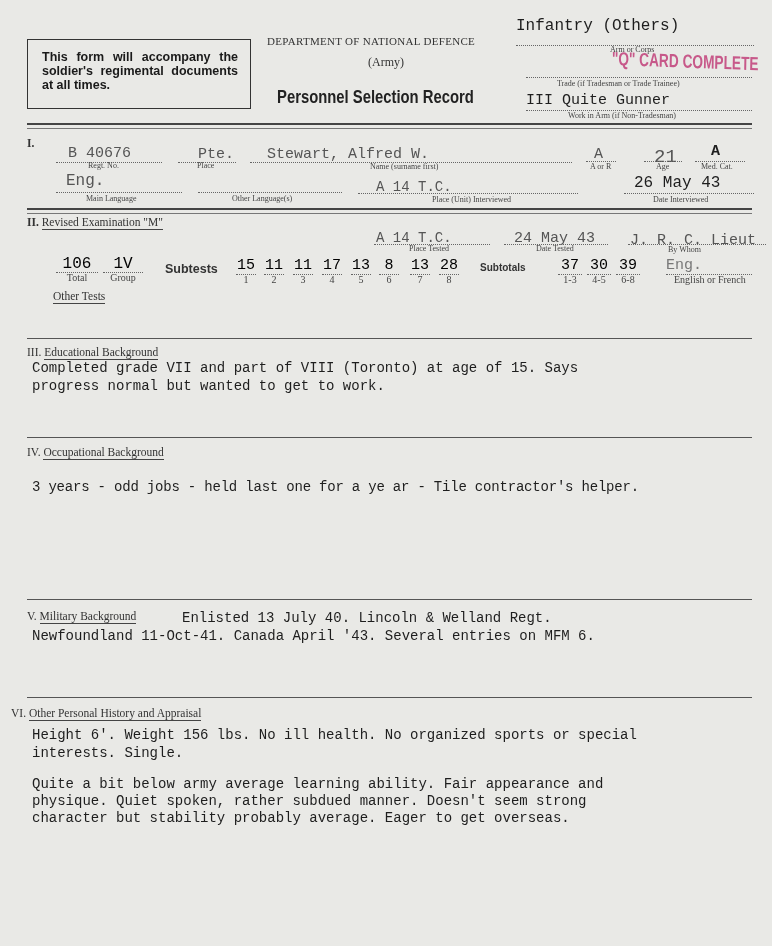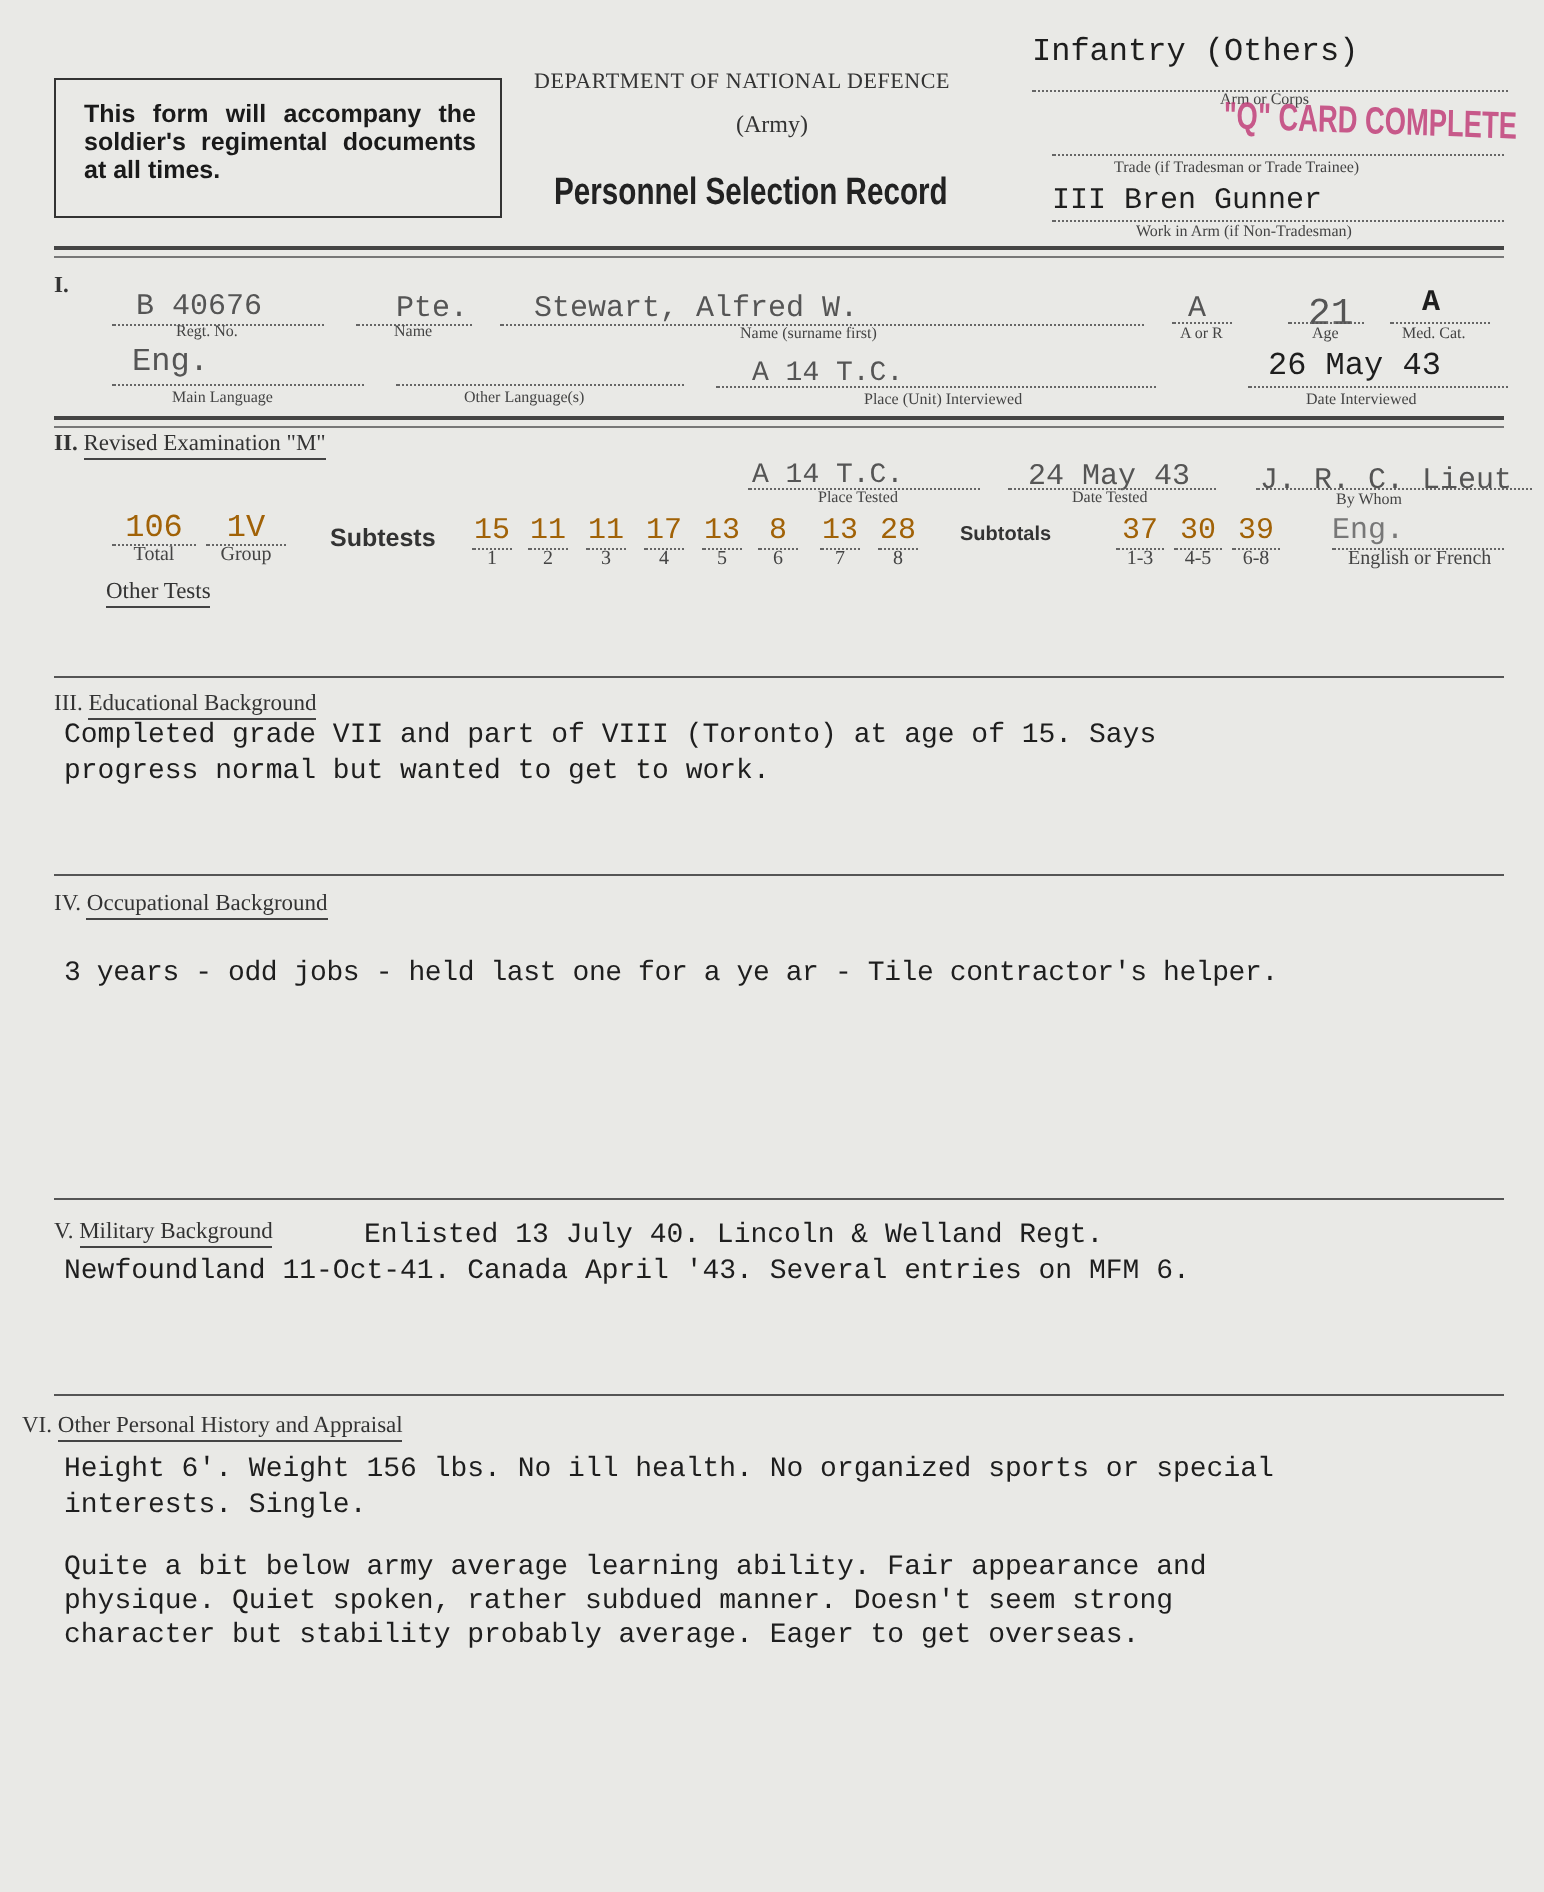--- a/index.html
+++ b/index.html
@@ -38,56 +38,56 @@
   .section-label { font-size:11.5px; color:#333; white-space:nowrap; }
   .u { border-bottom:1px solid #444; padding-bottom:1px; }
 
   .type { font-family:"Liberation Mono", monospace; font-size:14px; color:#1e1e1e; white-space:nowrap; letter-spacing:0; }
   .stamp {
     left:612px; top:48px; color:#c2407a; font-family:"Liberation Sans", sans-serif;
     font-weight:bold; font-size:19px; white-space:nowrap;
     transform:scaleX(0.72) rotate(1.5deg); transform-origin:left top; opacity:0.85;
   }
   .sub { text-align:center; }
-  .sub .v { font-family:"Liberation Mono", monospace; font-size:15px; color:#a16207; border-bottom:1px dotted #666; display:block; line-height:16px; }
+  .sub .v { font-family:"Liberation Mono", monospace; font-size:15px; color:#000000; border-bottom:1px dotted #666; display:block; line-height:16px; }
   .sub .c { font-size:10px; color:#444; display:block; line-height:9px; }
 </style>
 </head>
 <body>
 
 <div class="abs notice-box">
   <span>This form will accompany the soldier's regimental documents at all times.</span>
 </div>
 <div class="abs dept serif">DEPARTMENT OF NATIONAL DEFENCE</div>
 <div class="abs army serif">(Army)</div>
 <div class="abs title">Personnel Selection Record</div>
 
 <div class="abs type" style="left:516px;top:17px;font-size:16px;">Infantry (Others)</div>
 <div class="abs field-line" style="left:516px;top:45px;width:238px;"></div>
 <div class="abs caption" style="left:610px;top:45px;">Arm or Corps</div>
 
 <div class="abs stamp">"Q" CARD COMPLETE</div>
 <div class="abs field-line" style="left:526px;top:77px;width:226px;"></div>
 <div class="abs caption" style="left:557px;top:79px;">Trade (if Tradesman or Trade Trainee)</div>
 
-<div class="abs type" style="left:526px;top:92px;font-size:15px;">III Bren Gunner</div>
+<div class="abs type" style="left:526px;top:92px;font-size:15px;">III Quite Gunner</div>
 <div class="abs field-line" style="left:526px;top:110px;width:226px;"></div>
 <div class="abs caption" style="left:568px;top:111px;">Work in Arm (if Non-Tradesman)</div>
 
 <div class="abs hr-double" style="top:123px;"></div>
 
 <div class="abs section-label" style="left:27px;top:137px;font-weight:bold;">I.</div>
 
 <div class="abs type" style="left:68px;top:145px;font-size:15px;color:#555;">B 40676</div>
 <div class="abs field-line" style="left:56px;top:162px;width:106px;"></div>
 <div class="abs caption" style="left:88px;top:161px;">Regt. No.</div>
 
 <div class="abs type" style="left:198px;top:146px;font-size:15px;color:#555;">Pte.</div>
 <div class="abs field-line" style="left:178px;top:162px;width:58px;"></div>
-<div class="abs caption" style="left:197px;top:161px;">Name</div>
+<div class="abs caption" style="left:197px;top:161px;">Place</div>
 
 <div class="abs type" style="left:267px;top:146px;font-size:15px;color:#555;">Stewart, Alfred W.</div>
 <div class="abs field-line" style="left:250px;top:162px;width:322px;"></div>
 <div class="abs caption" style="left:370px;top:162px;">Name (surname first)</div>
 
 <div class="abs type" style="left:594px;top:146px;font-size:15px;color:#555;">A</div>
 <div class="abs field-line" style="left:586px;top:161px;width:30px;"></div>
 <div class="abs caption" style="left:590px;top:162px;">A or R</div>
 
 <div class="abs type" style="left:654px;top:146px;font-size:19px;color:#555;">21</div>

